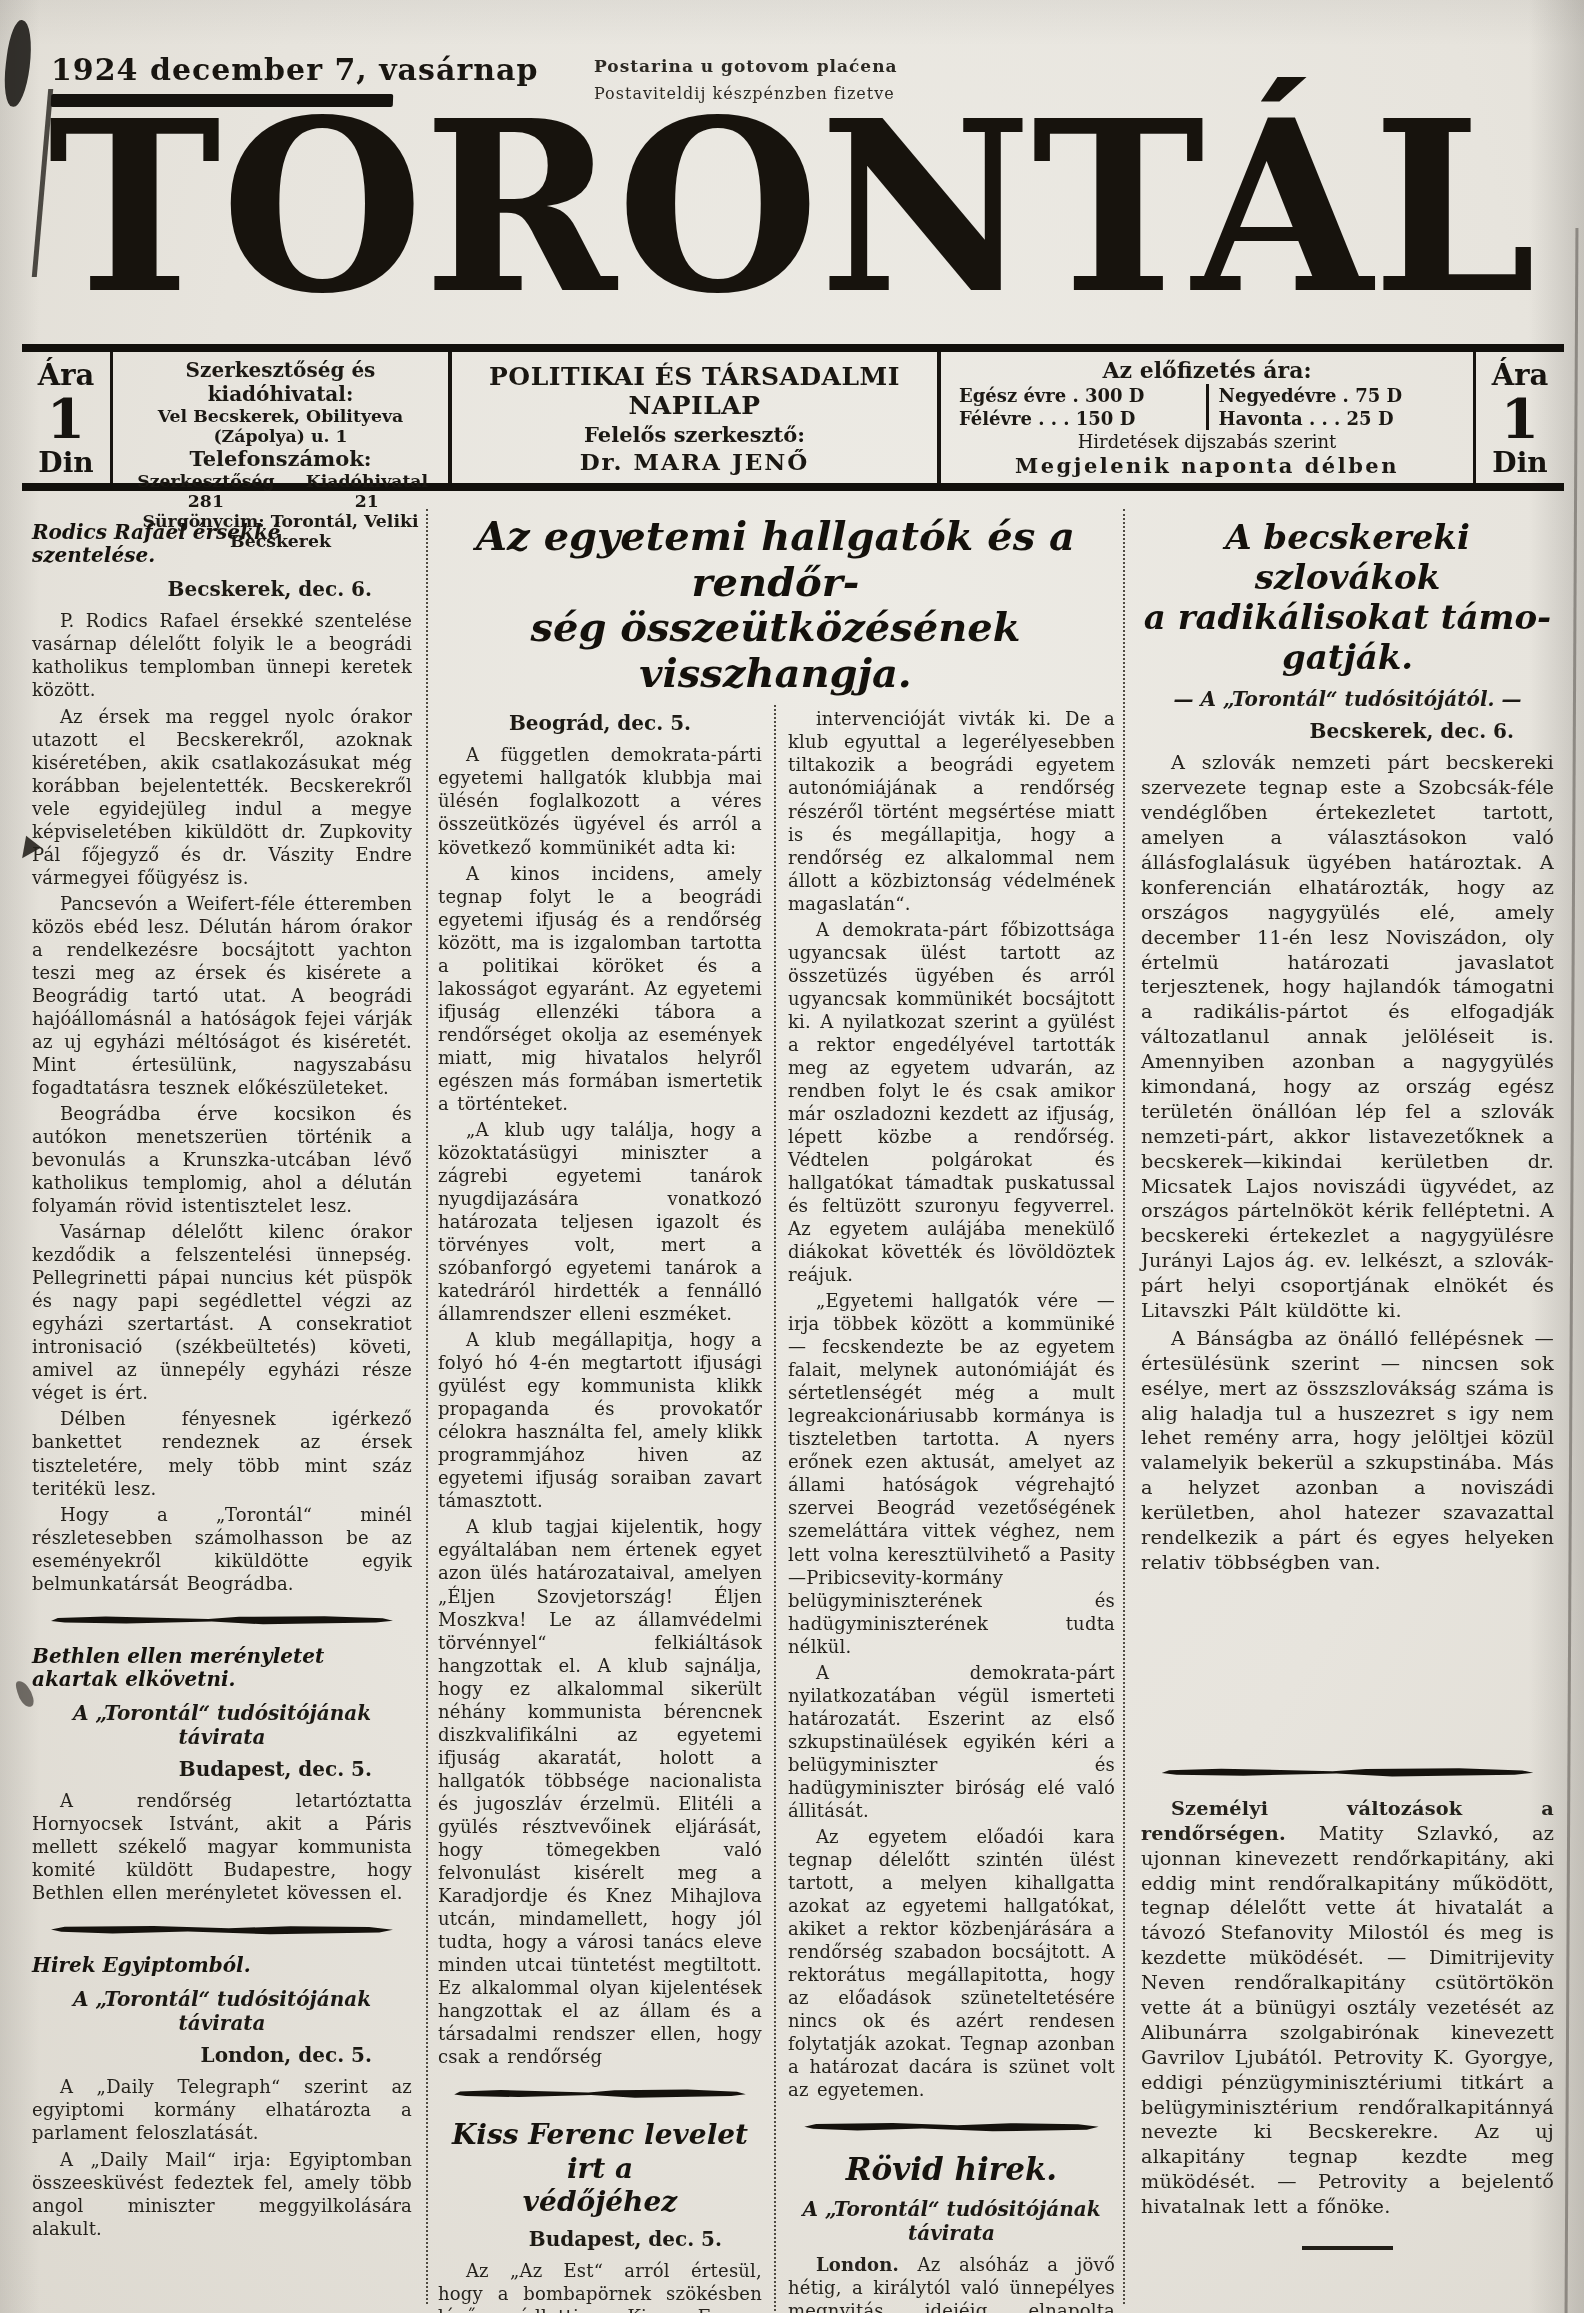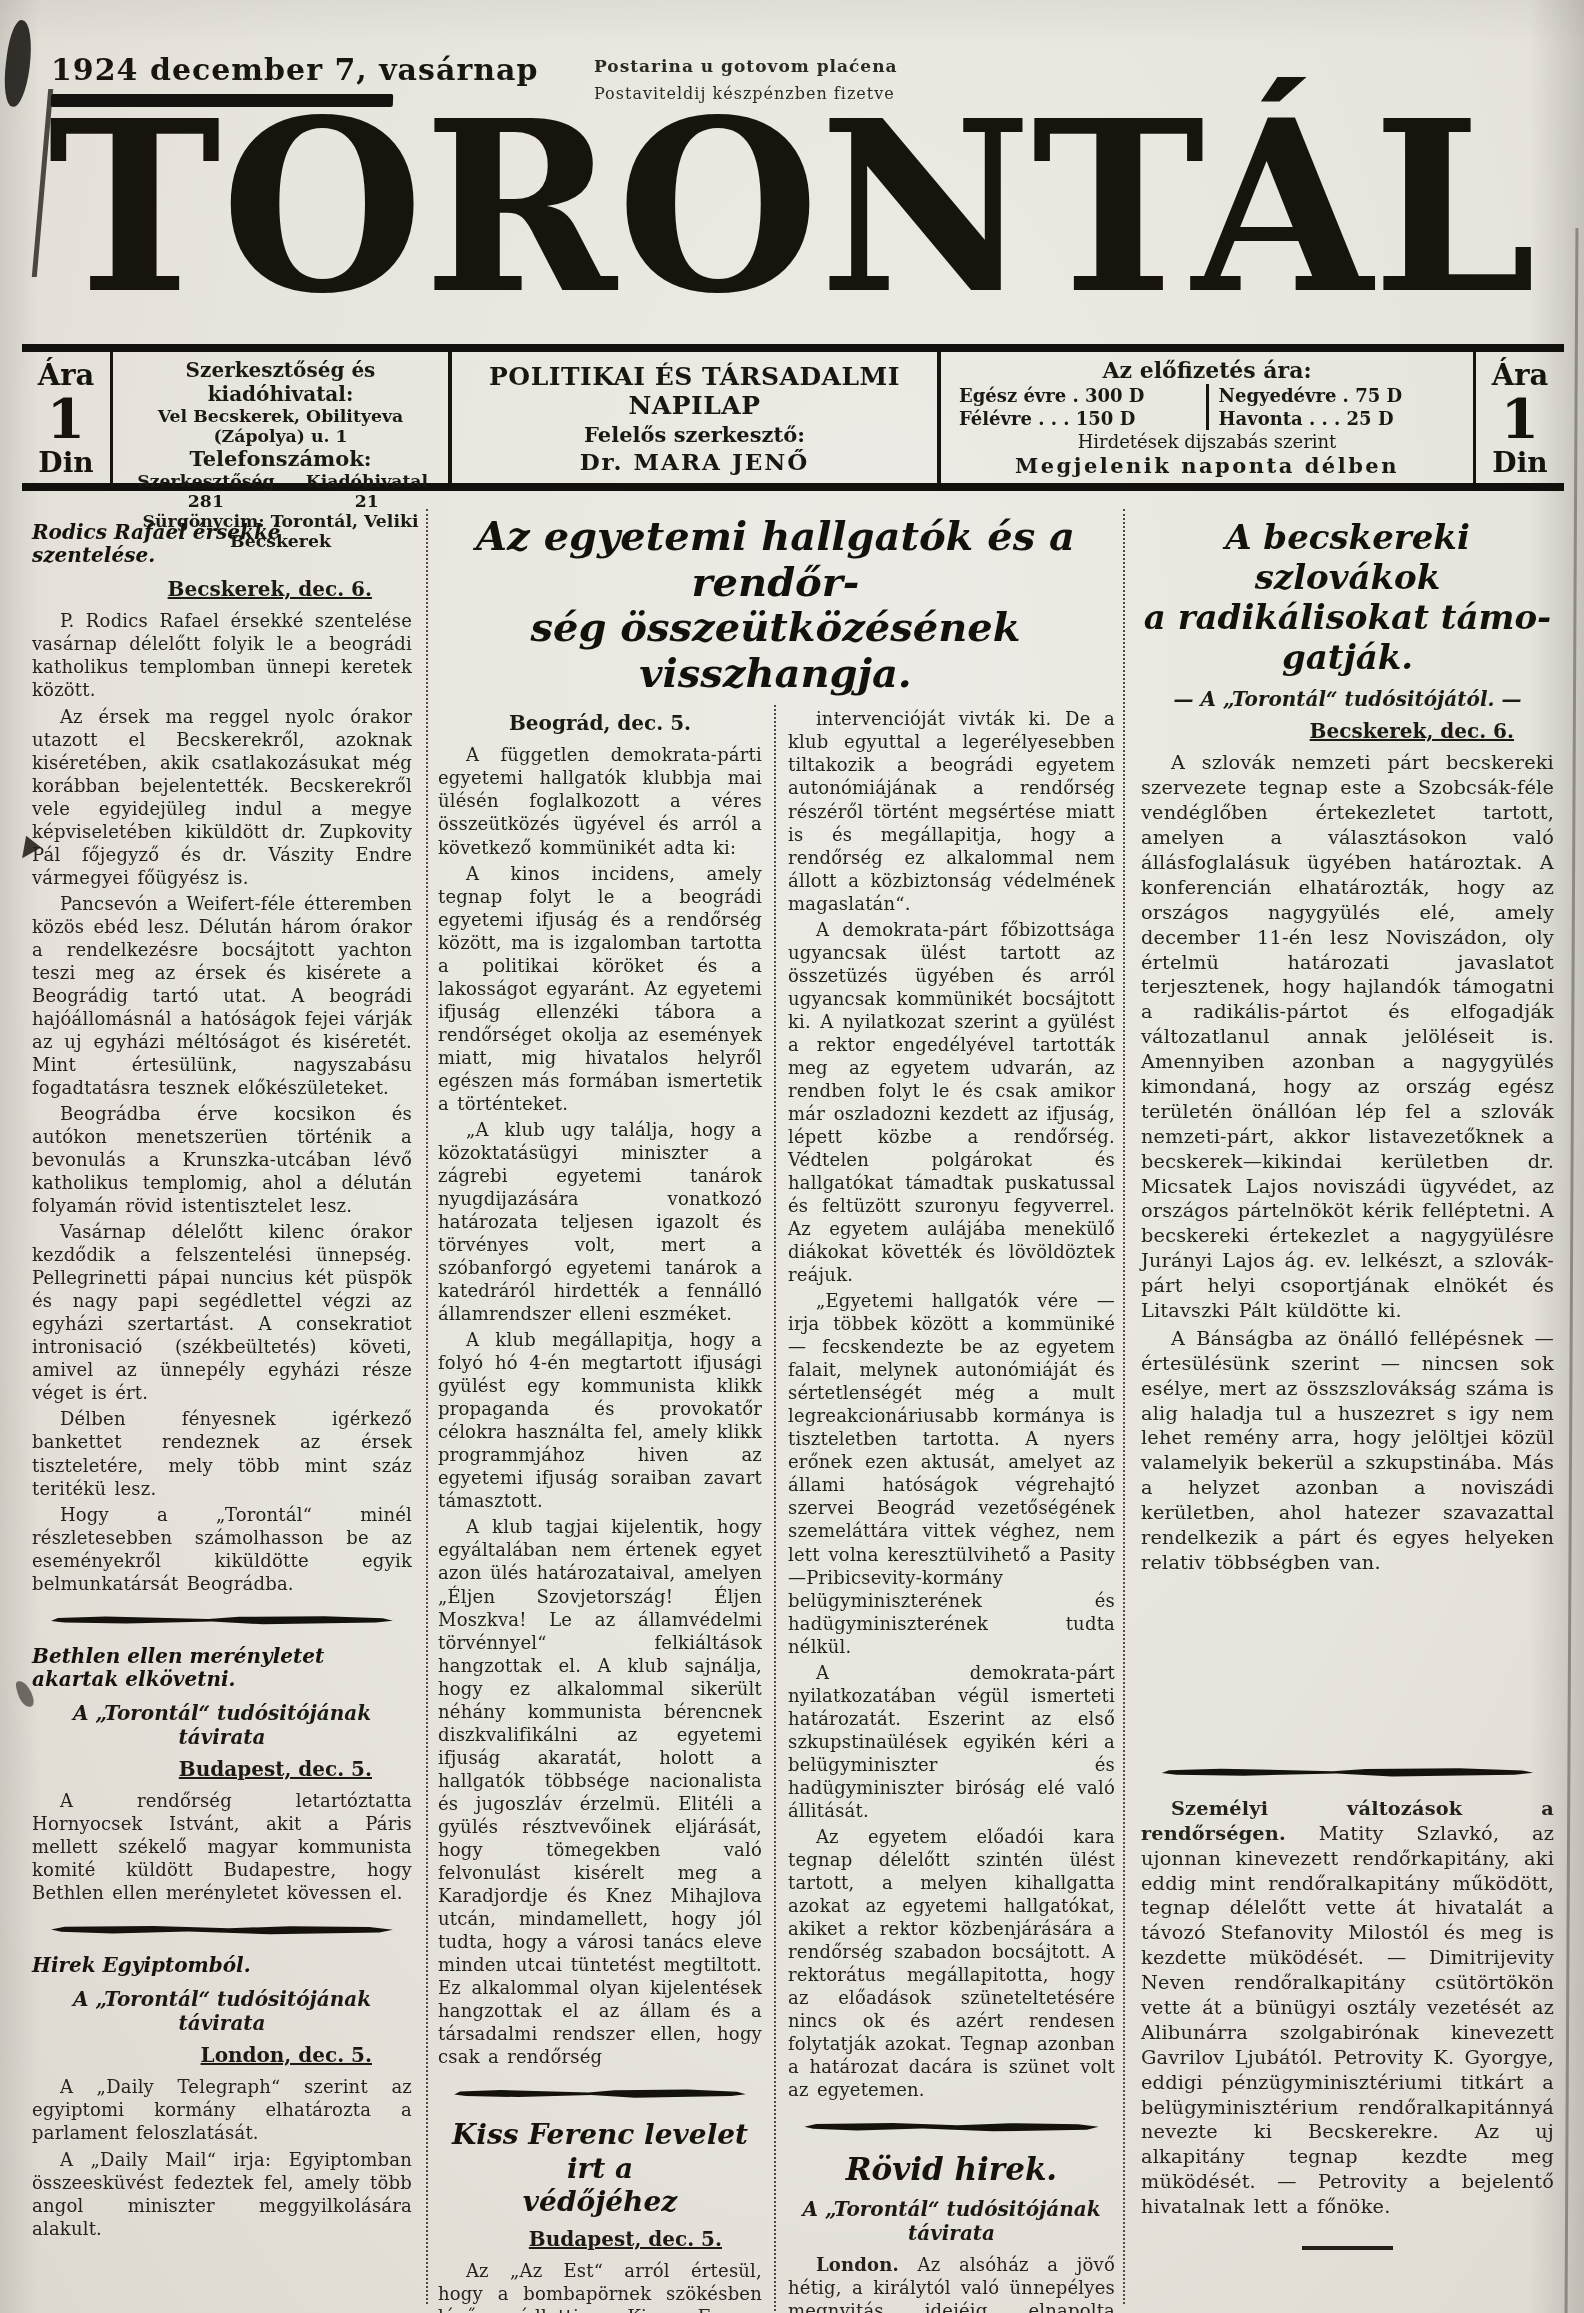--- a/index.html
+++ b/index.html
@@ -76,21 +76,21 @@
   
   .p { font-size:18px; line-height:1.28; text-align:justify; text-indent:1.55em; word-spacing:.13em; letter-spacing:0.2px; color:#25221c; margin-bottom:3px; }
   .c4 .p { font-size:19.3px; line-height:1.29; }
   .t-art { font-style:italic; font-weight:bold; font-size:20px; line-height:1.16; text-align:left; color:#16130e; margin:6px 0 10px; }
   .t-main { font-style:italic; font-weight:bold; font-size:40px; line-height:1.14; text-align:center; color:#14110c; padding:4px 0 10px; }
   .t-c4 { font-style:italic; font-weight:bold; font-size:34px; line-height:1.18; text-align:center; color:#14110c; margin:2px 0 10px; }
   .t-kiss { font-style:italic; font-weight:bold; font-size:28px; line-height:1.2; text-align:center; color:#16130e; margin:14px 0 8px; }
   .t-rovid { font-style:italic; font-weight:bold; font-size:31px; text-align:center; color:#16130e; margin:16px 0 10px; }
   .src { font-style:italic; font-weight:bold; font-size:20px; text-align:center; margin:2px 0 8px; color:#1c1914; }
   .dateline { font-weight:bold; font-size:20px; text-align:center; margin:4px 0 8px; color:#1d1a14; }
-  .dl-right { text-align:right; padding-right:40px;text-decoration:underline; }
+  .dl-right { text-align:right; padding-right:40px; }
   .lead-b { font-weight:bold; }
   
   .cut { height:12px; margin:20px auto 18px; width:90%; background:#15120d;
          clip-path:polygon(0 52%, 2% 28%, 16% 16%, 46% 36%, 55% 18%, 80% 12%, 97% 30%, 100% 50%, 95% 66%, 62% 80%, 47% 56%, 22% 74%, 4% 66%); }
   .cut.alt { clip-path:polygon(0 45%, 4% 22%, 30% 14%, 52% 34%, 70% 16%, 93% 24%, 100% 46%, 96% 70%, 64% 84%, 40% 60%, 18% 78%, 3% 62%); }
   .gap { height:168px; }
   .end-rule { width:91px; height:4px; background:#221f18; margin:26px auto 0; }
 </style>
 </head>
 <body>

